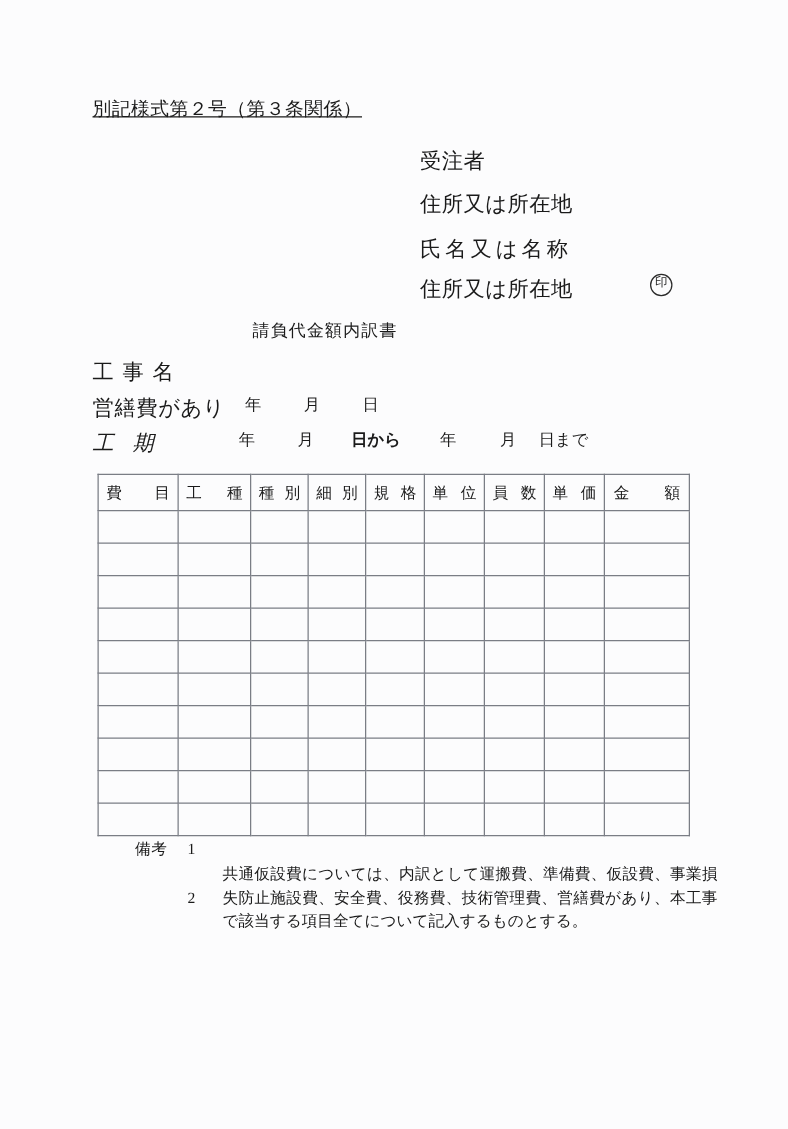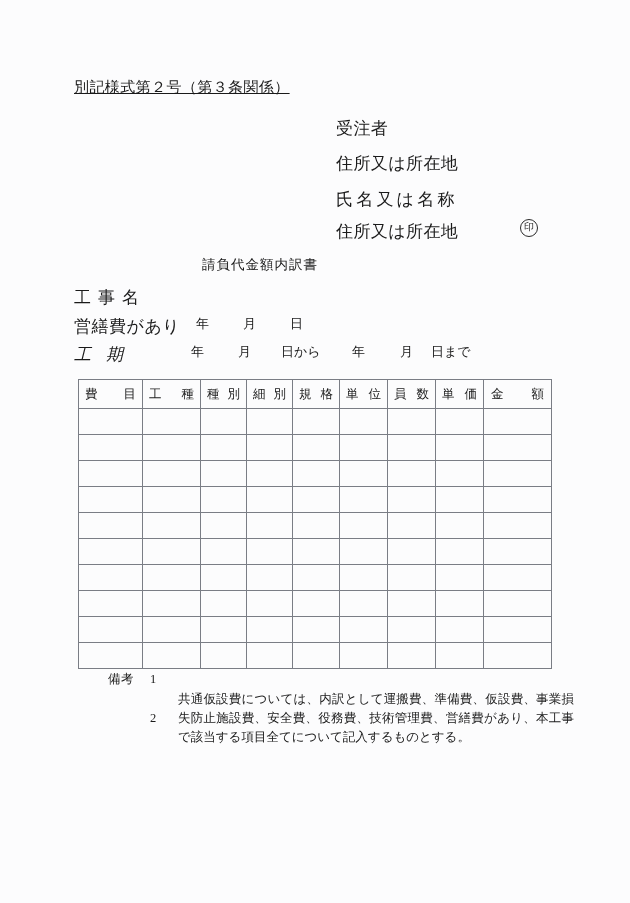--- a/index.html
+++ b/index.html
@@ -87,21 +87,21 @@
   .kouki-token { top: 343px; font-size: 13px; }
 
   
   #kd-year  { left: 196px; }
   #kd-month { left: 243px; }
   #kd-day   { left: 290px; }
 
   
   #kk-year1  { left: 191px; }
   #kk-month1 { left: 238px; }
-  #kk-from   { left: 281px; }
+  #kk-from   { left: 281px; font-weight: bold; }
   #kk-year2  { left: 352px; }
   #kk-month2 { left: 400px; }
   #kk-to     { left: 431px; }
 
   
   #breakdown-table {
     position: absolute;
     left: 78px;
     top: 379px;
     width: 473px;

